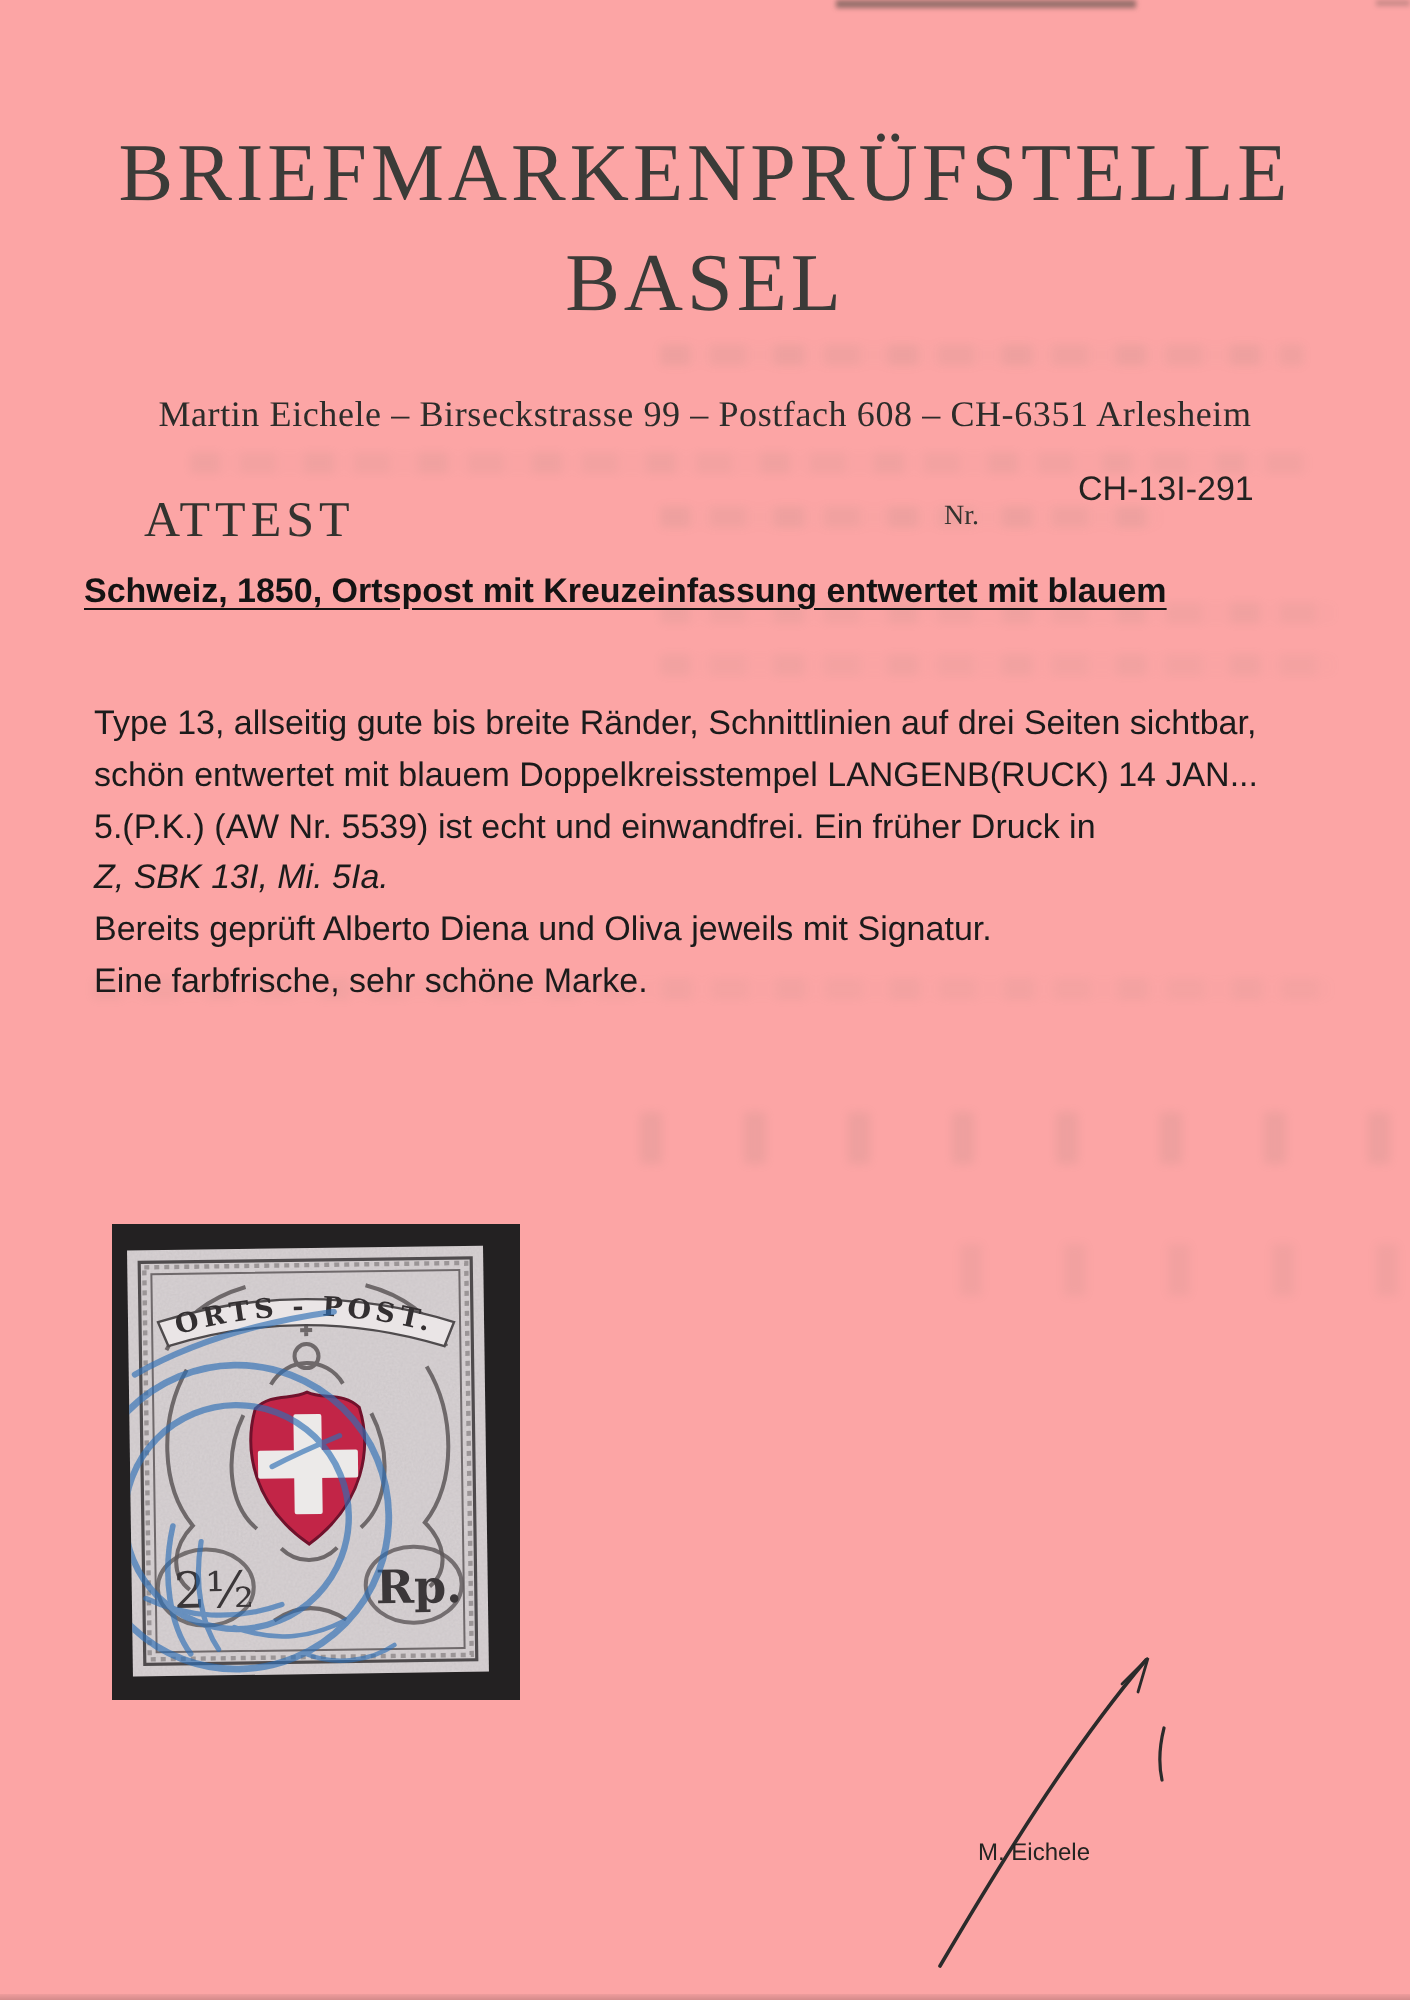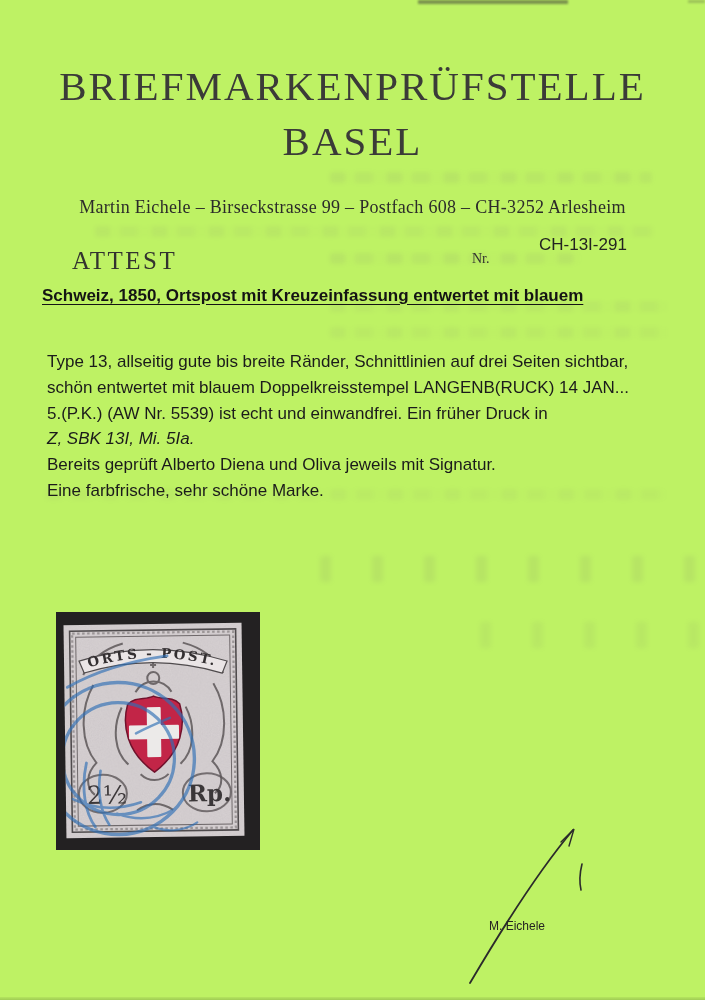--- a/index.html
+++ b/index.html
@@ -1,18 +1,18 @@
 <!DOCTYPE html>
 <html><head>
 <meta charset="utf-8">
 <style>
   html,body{margin:0;padding:0;background:#e8e8e4;}
   .page{
     position:relative; width:705px; height:1000px; margin:0 auto;
-    background:#bef264; overflow:hidden;
+    background:#fca5a5; overflow:hidden;
     font-family:"Liberation Sans",sans-serif; color:#1f1f1f;text-decoration:underline;
   }
   
   .org-title{
     position:absolute; left:0; right:0; text-align:center;
     font-family:"Liberation Serif",serif; font-weight:400;
     color:#3b3b38; letter-spacing:2px; white-space:nowrap;
   }
   .org-title.l1{ top:62px;  font-size:41px; }
   .org-title.l2{ top:117px; font-size:41px; }
@@ -77,21 +77,21 @@
   <div class="bleed" style="left:330px; top:253px; width:250px;"></div>
   <div class="bleed" style="left:330px; top:301px; width:338px; opacity:.45;"></div>
   <div class="bleed" style="left:330px; top:327px; width:338px; opacity:.4;"></div>
   <div class="bleed" style="left:46px;  top:489px; width:620px; opacity:.35;"></div>
   <div class="bleed big" style="left:320px; top:556px; width:380px;"></div>
   <div class="bleed big" style="left:480px; top:622px; width:220px; opacity:.25;"></div>
   <div class="bottom-edge"></div>
 
   <div class="org-title l1">BRIEFMARKENPRÜFSTELLE</div>
   <div class="org-title l2">BASEL</div>
-  <div class="address">Martin Eichele – Birseckstrasse 99 – Postfach 608 – CH-3252 Arlesheim</div>
+  <div class="address">Martin Eichele – Birseckstrasse 99 – Postfach 608 – CH-6351 Arlesheim</div>
 
   <div class="refnum">CH-13I-291</div>
   <div class="attest">ATTEST</div>
   <div class="nr">Nr.</div>
 
   <div class="subject">
     <span>Schweiz, 1850, Ortspost mit Kreuzeinfassung entwertet mit blauem</span><br>
   </div>
 
   <div class="bodytext">

